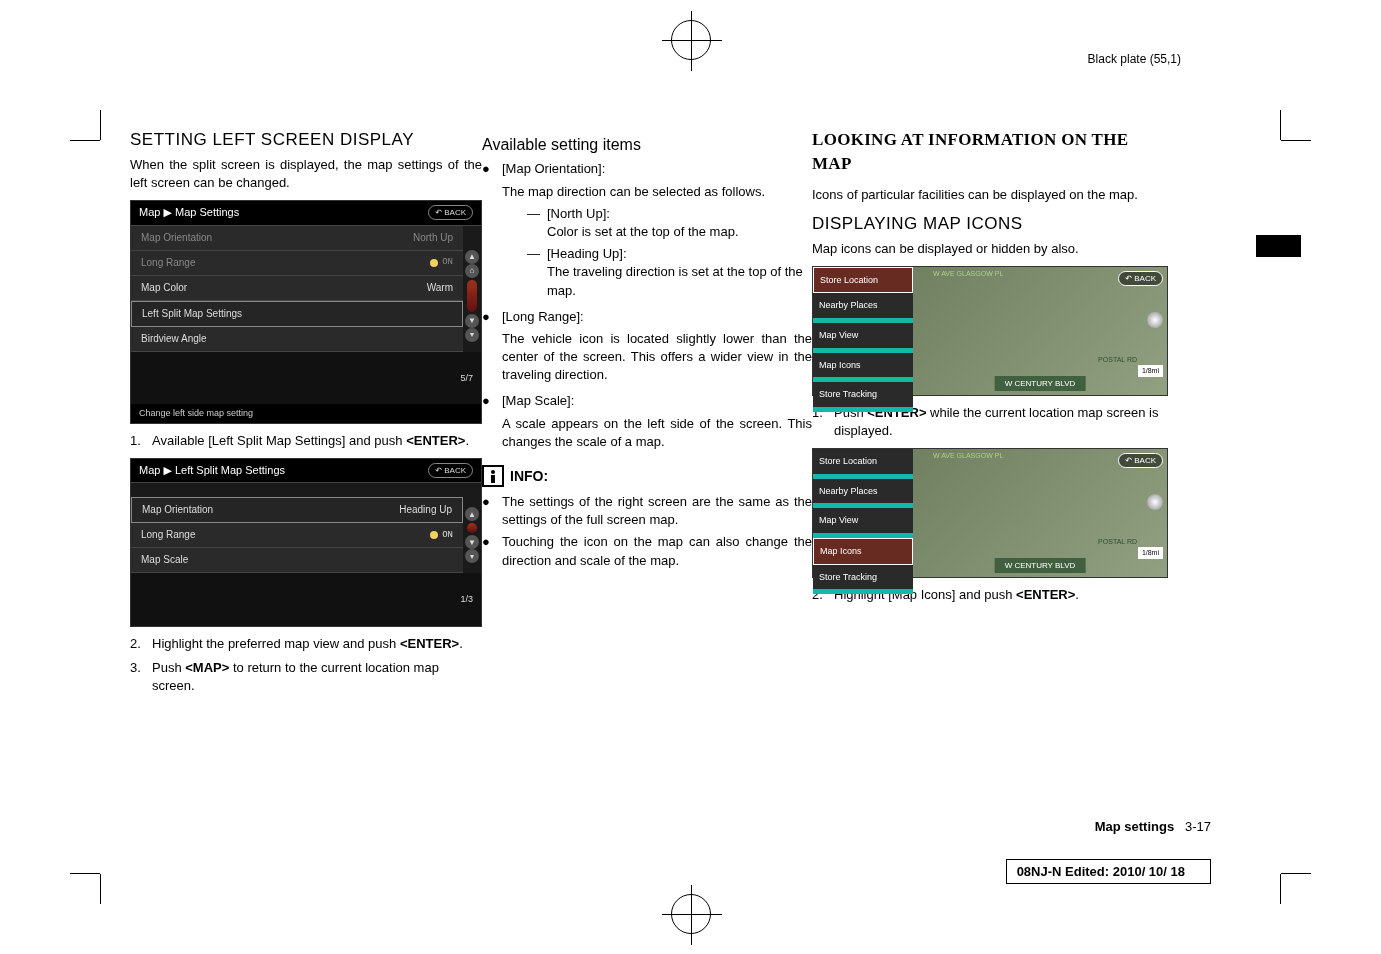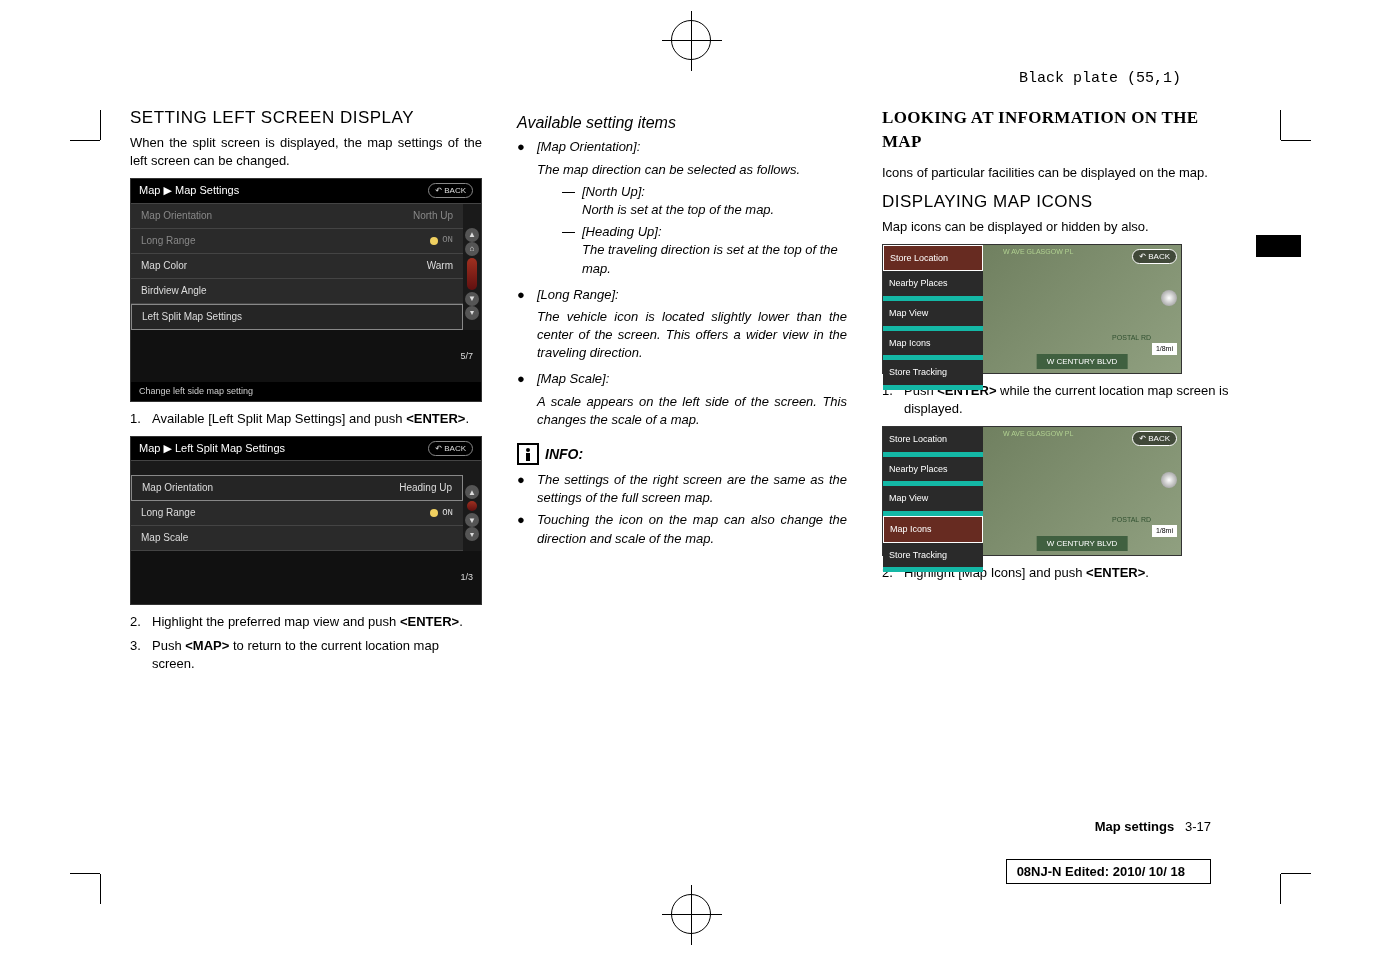--- a/index.html
+++ b/index.html
@@ -12,24 +12,24 @@
       position: relative;
       overflow: hidden;
     }
     .page {
       padding: 60px 90px 30px 130px;
       position: relative;
       height: 100%;
     }
     .header-right {
       position: absolute;
-      top: 70px;
+      top: 52px;
       right: 200px;
-      font-family: Liberation Mono, monospace;
-      font-size: 15px;
+      font-family: Liberation Sans, sans-serif;
+      font-size: 12px;
     }
     .crop-mark {
       position: absolute;
       width: 40px;
       height: 40px;
     }
     .crop-mark::before, .crop-mark::after {
       content: '';
       position: absolute;
       background: #000;
@@ -63,30 +63,29 @@
       content: '';
       position: absolute;
       width: 1px; height: 60px; background: #000;
       left: 50%; top: -10px;
     }
     .reg-top { top: 20px; left: 50%; transform: translateX(-50%); }
     .reg-bottom { bottom: 20px; left: 50%; transform: translateX(-50%); }
 
     .content {
       display: flex;
-      gap: 35px;
-      margin-top: 46px;
+      margin-top: 68px;
       font-size: 13px;
       line-height: 1.4;
     }
     .col {
       flex: 1;
     }
     .col1 { flex: 0 0 330px; }
-    .col2 { flex: 0 0 330px; font-style: italic; }
+    .col2 { flex: 0 0 330px; }
     .col3 { flex: 0 0 350px; }
 
     h2.section {
       font-size: 17px;
       font-weight: normal;
       letter-spacing: 0.5px;
       margin-bottom: 4px;
     }
     h2.main-heading {
       font-size: 17px;
@@ -186,21 +185,21 @@
     }
     .ss-footer {
       padding: 20px 8px;
       font-size: 9px;
       text-align: right;
       background: #111;
     }
     .ss-title { color: #fff; font-size: 11px; }
 
     .map-ss {
-      width: 300px;
+      width: 356px;
       height: 130px;
       margin: 8px 0;
       position: relative;
       display: flex;
       font-size: 9px;
       color: #fff;
       border: 1px solid #333;
       background: #8a9b7a;
     }
     .map-menu {
@@ -356,26 +355,26 @@
               <span>North Up</span>
             </div>
           <div class="ss-row dim">
               <span>Long Range</span>
               <span class="ss-toggle">ON</span>
             </div>
           <div class="ss-row">
               <span>Map Color</span>
               <span>Warm</span>
             </div>
+          <div class="ss-row sel">
+              <span>Left Split Map Settings</span>
+              <span></span>
+            </div>
           <div class="ss-row">
               <span>Birdview Angle</span>
-              <span></span>
-            </div>
-          <div class="ss-row sel">
-              <span>Left Split Map Settings</span>
               <span></span>
             </div>
           <div class="ss-scroll">
             <span>▲</span>
             <span>⌂</span>
             <div class="ss-track"></div>
             <span>▼</span>
             <span>▾</span>
           </div>
         </div>
@@ -438,21 +437,21 @@
         <li>
             <span class="b">●</span>
           <div>
             <span>[Map Orientation]:</span>
             <p class="just">The map direction can be selected as follows.</p>
             <ul class="dash">
               <li>
                   <span class="d">—</span>
                 <div>
                   <span>[North Up]:</span><br>
-                  <span>North is set at the top of the map.</span>
+                  <span>Color is set at the top of the map.</span>
                 </div>
               </li>
               <li>
                   <span class="d">—</span>
                 <div>
                   <span>[Heading Up]:</span><br>
                   <span>The traveling direction is set at the top of the map.</span>
                 </div>
               </li>
             </ul>

